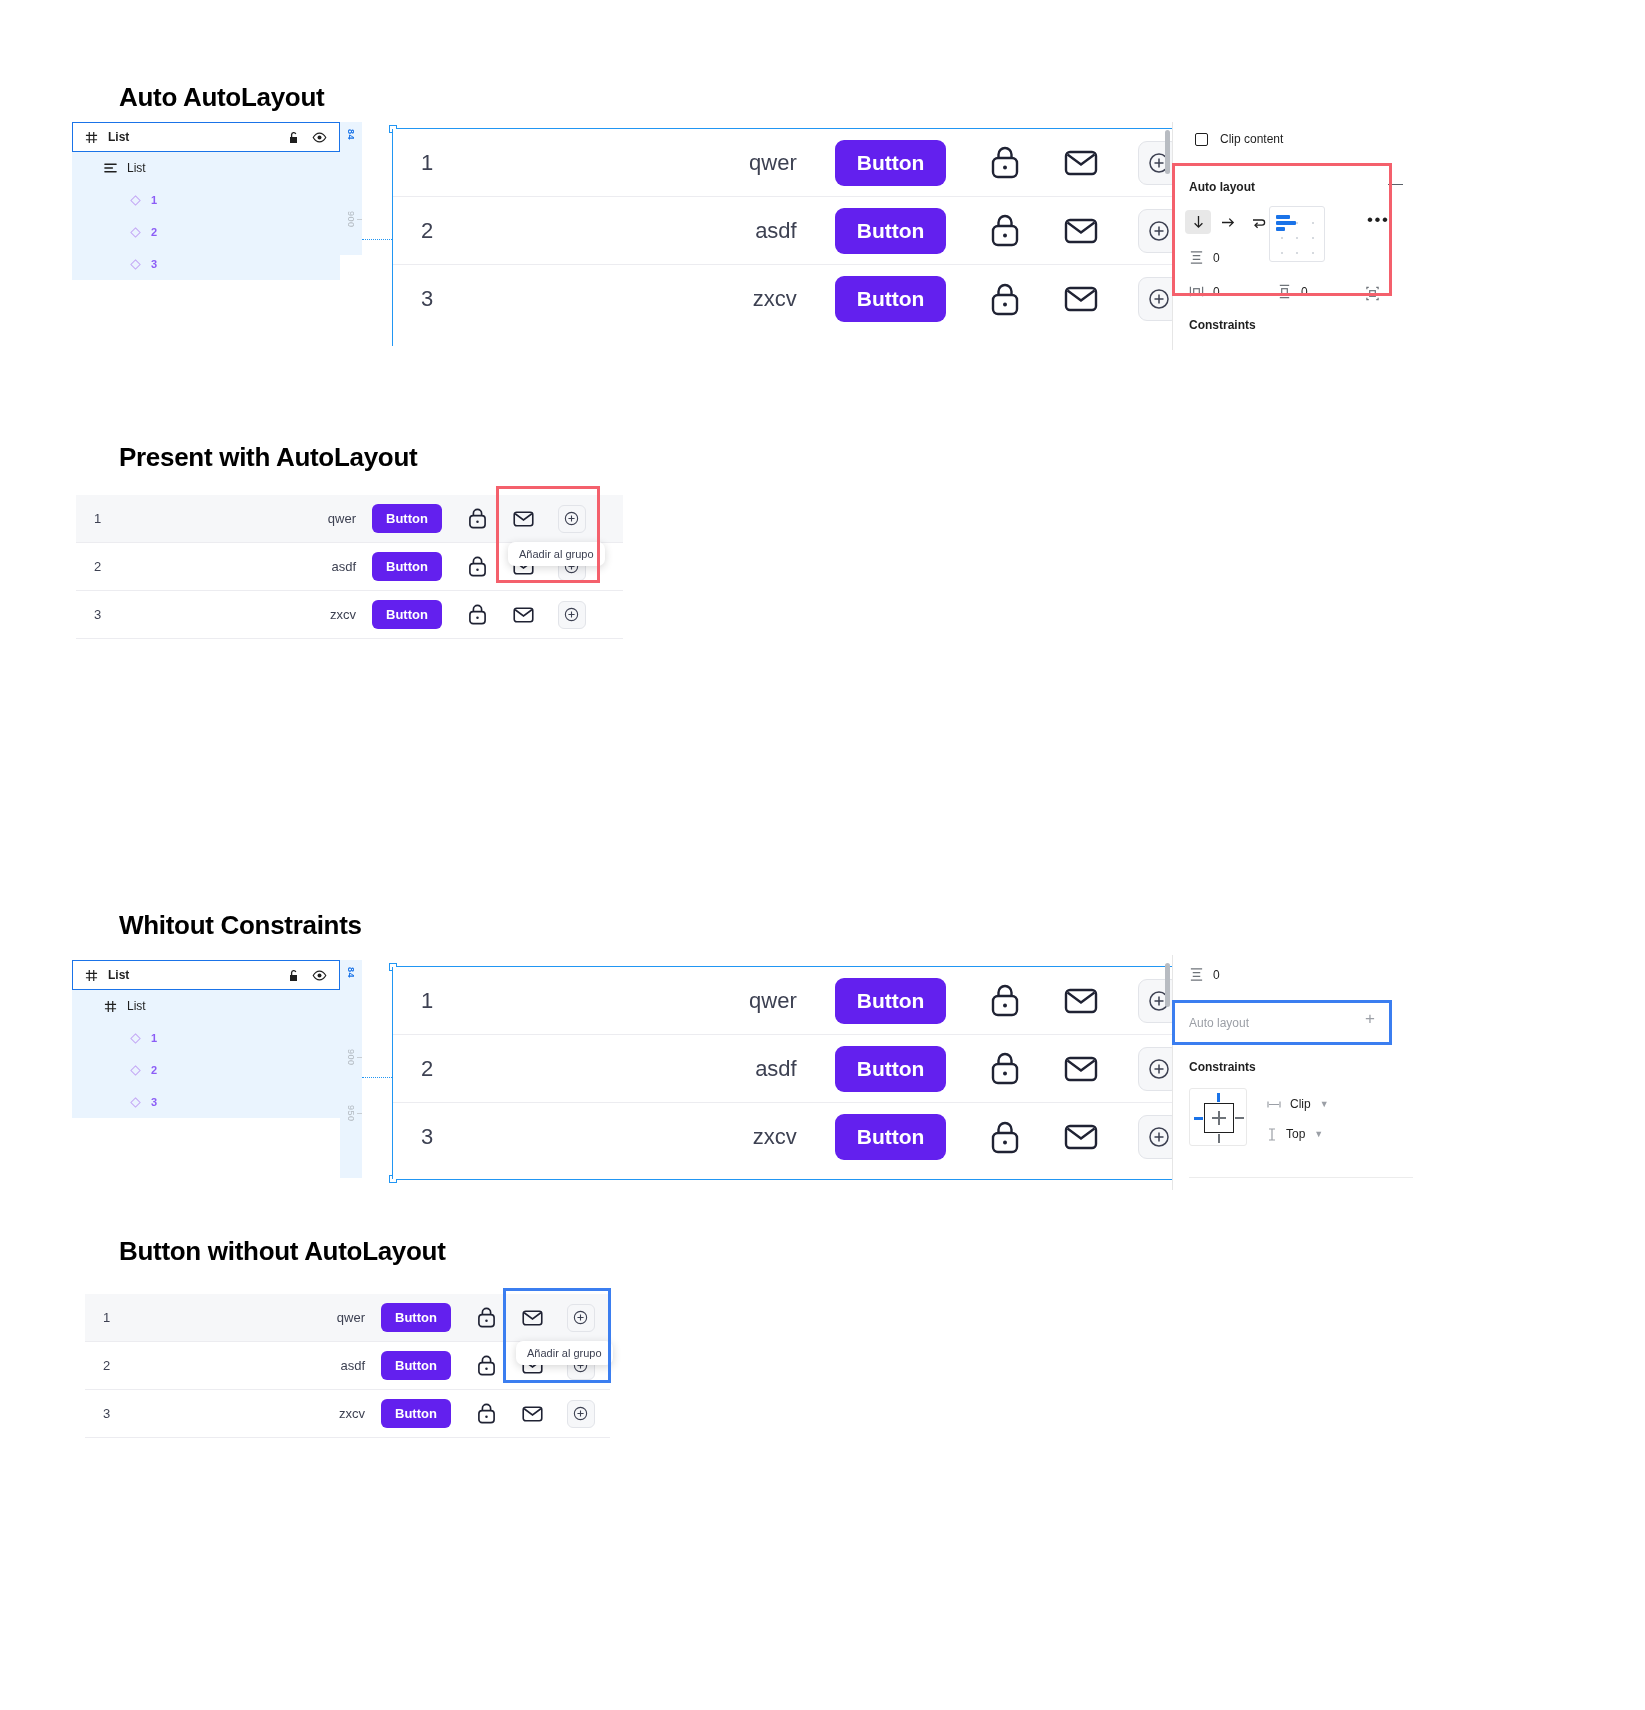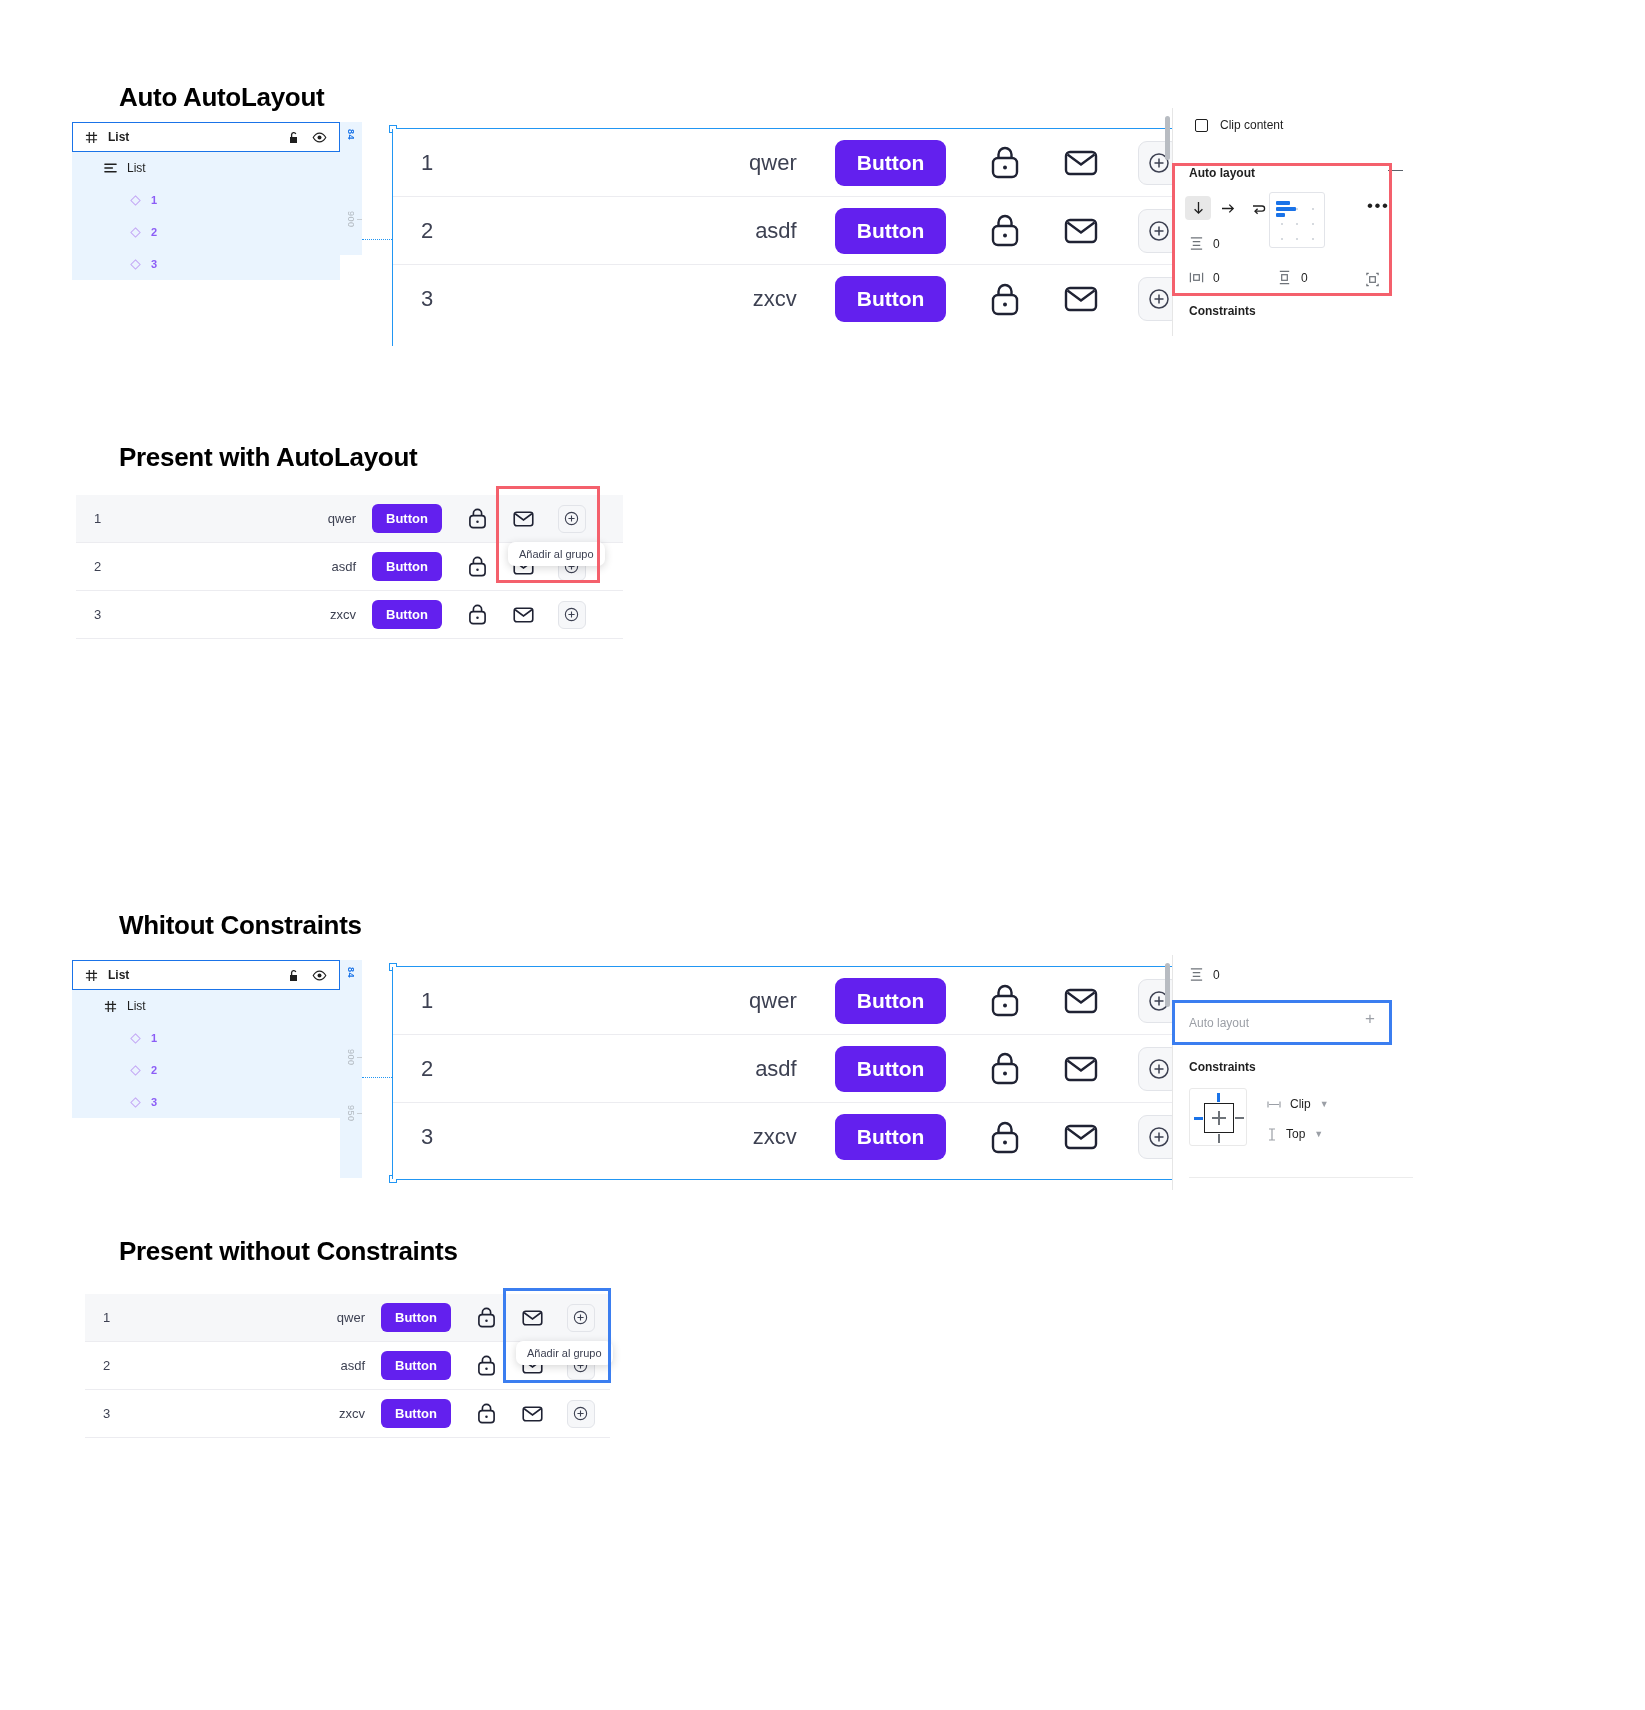--- a/index.html
+++ b/index.html
@@ -392,21 +392,21 @@
         <span class="plusbox">
           <svg width="22" height="22" viewBox="0 0 22 22">
               <circle cx="11" cy="11" r="9" stroke="#3d4152" stroke-width="1.5" fill="none"></circle>
               <path d="M11 6.5v9M6.5 11h9" stroke="#3d4152" stroke-width="1.5"></path>
             </svg>
         </span>
       </div>
     </div>
   </div>
 
-  <div class="inspector" style="left:1172px; top:108px; width:423px; height:228px;">
+  <div class="inspector" style="left:1172px; top:122px; width:423px; height:228px;">
     <div class="insp-scroll" style="left:-8px; top:8px; height:44px; position:absolute;"></div>
 
     <div class="insp-row clip-row">
       <span class="cbox"></span>
       <span>Clip content</span>
     </div>
 
     <div style="position:absolute; left:0; top:48px; width:473px; height:128px;">
       <div style="position:absolute; left:16px; top:10px;" class="panel-title">Auto layout</div>
       <div style="position:absolute; right:243px; top:5px;" class="minusbtn">—</div>
@@ -787,21 +787,21 @@
       </span>
       <span>Top</span>
       <span class="chev">▼</span>
     </div>
 
     <div class="divider" style="left:16px; top:222px; width:224px;"></div>
   </div>
 
   <div class="hl-blue" style="left:1172px; top:1000px; width:220px; height:45px;"></div>
 
-  <div class="sec-title" style="left:119px; top:1236px;">Present without Constraints</div>
+  <div class="sec-title" style="left:119px; top:1236px;">Button without AutoLayout</div>
 
   <div class="ptable" style="left:85px; top:1294px; width:525px;">
     <div class="prow alt">
       <span class="num">1</span>
       <span class="txt">qwer</span>
       <button class="btn">Button</button>
       <span class="ic">
         <svg width="19" height="21" viewBox="0 0 30 33">
             <rect x="3" y="12" width="24" height="19" rx="5" stroke="#1f2233" stroke-width="2.6" fill="none"></rect>
             <path d="M8.5 12V8.5a6.5 6.5 0 0 1 13 0V12" stroke="#1f2233" stroke-width="2.6" fill="none"></path>

